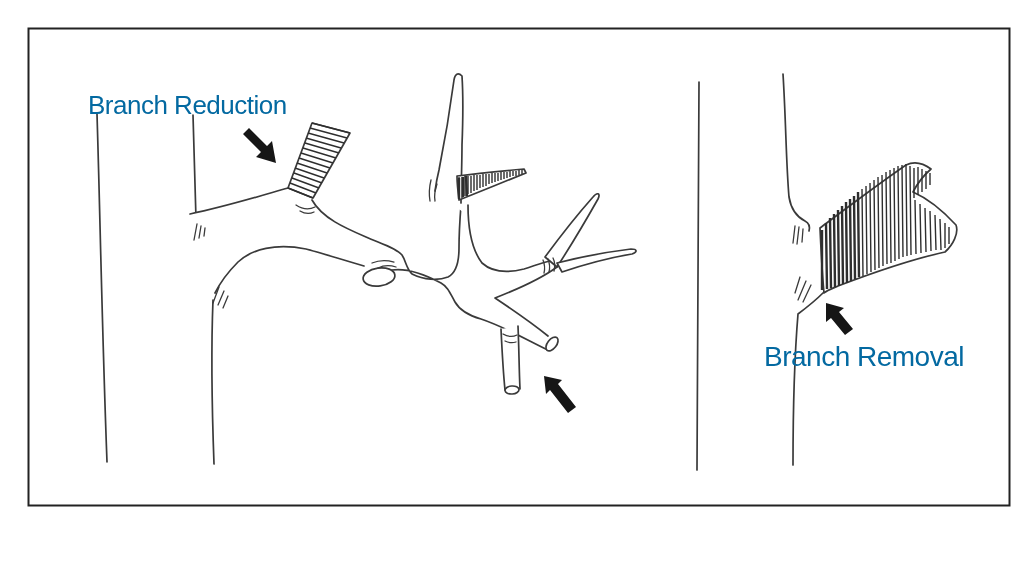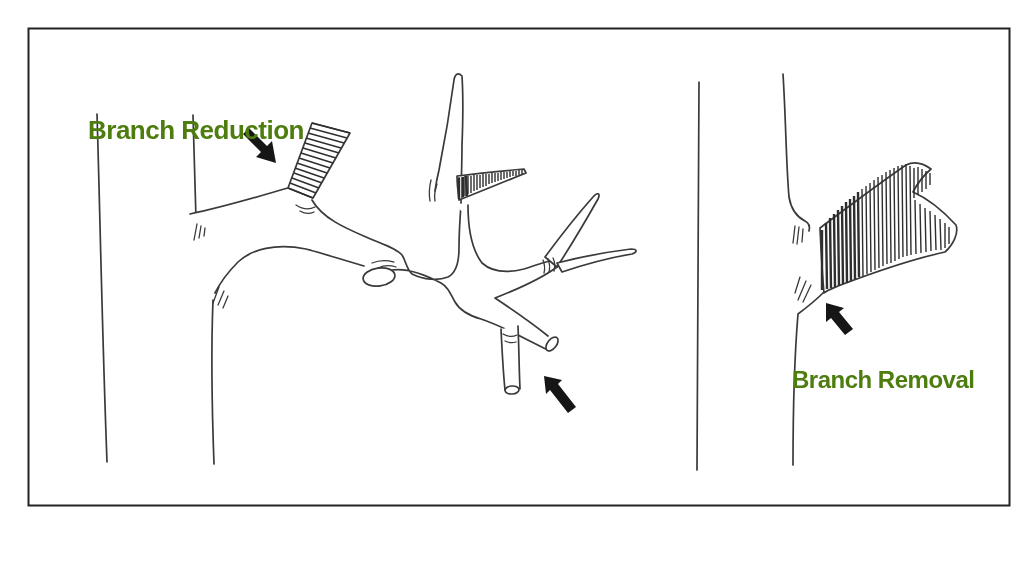--- a/index.html
+++ b/index.html
@@ -15,31 +15,30 @@
     overflow: hidden;
     font-family: "Liberation Sans", sans-serif;
   }
   .stage svg {
     position: absolute;
     left: 0;
     top: 0;
   }
   .diagram-label {
     position: absolute;
-    color: #4d7c0f;
-    font-weight: 700;
+    color: #0369a1;
+    font-weight: 400;
     letter-spacing: -0.5px;
     white-space: nowrap;
     line-height: 1;
     user-select: none;
-    margin-top: 25px;
   }
   #label-branch-reduction { left: 88px;  top: 92px;  font-size: 26px; }
   #label-heading-cuts     { left: 503px; top: 421px; font-size: 27px; }
-  #label-branch-removal   { left: 792px; top: 343px; font-size: 24px; }
+  #label-branch-removal   { left: 764px; top: 343px; font-size: 28px; }
 
   .ink    { stroke: #3a3a3a; stroke-width: 1.7; fill: none; stroke-linecap: round; stroke-linejoin: round; }
   .ink-thin { stroke: #3a3a3a; stroke-width: 1.3; fill: none; stroke-linecap: round; }
   .fill-white { fill: #ffffff; stroke: none; }
   .shape  { fill: #ffffff; stroke: #3a3a3a; stroke-width: 1.7; stroke-linejoin: round; }
   .hatch  { stroke: #2e2e2e; stroke-width: 1.4; fill: none; stroke-linecap: butt; }
   .hatch-dense { stroke: #2e2e2e; stroke-width: 2.4; fill: none; stroke-linecap: butt; }
   .arrow  { fill: #161616; stroke: none; }
   .frame  { fill: #ffffff; stroke: #222222; stroke-width: 2; }
 </style>

